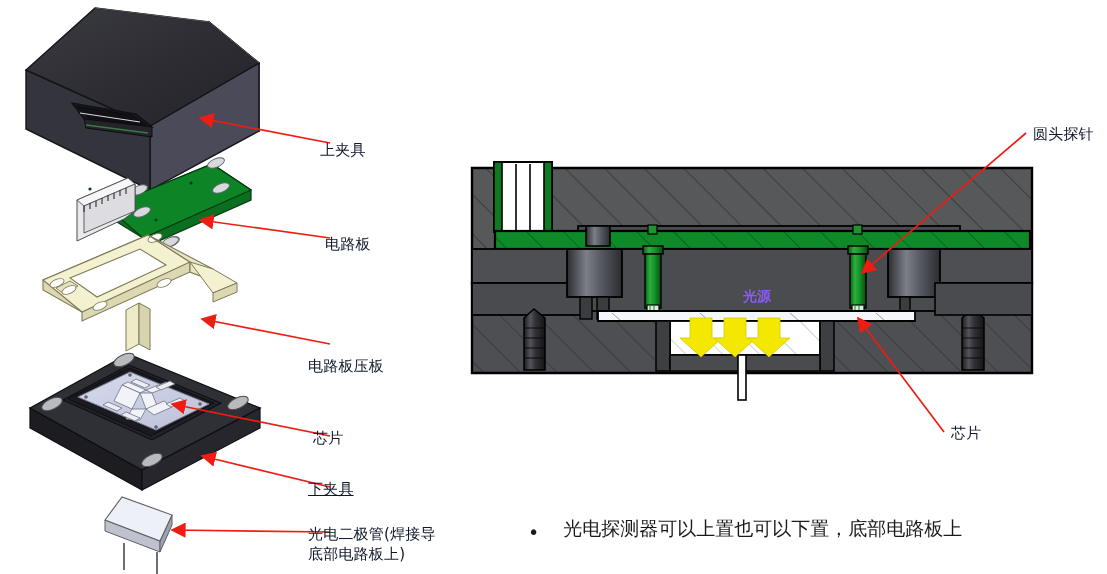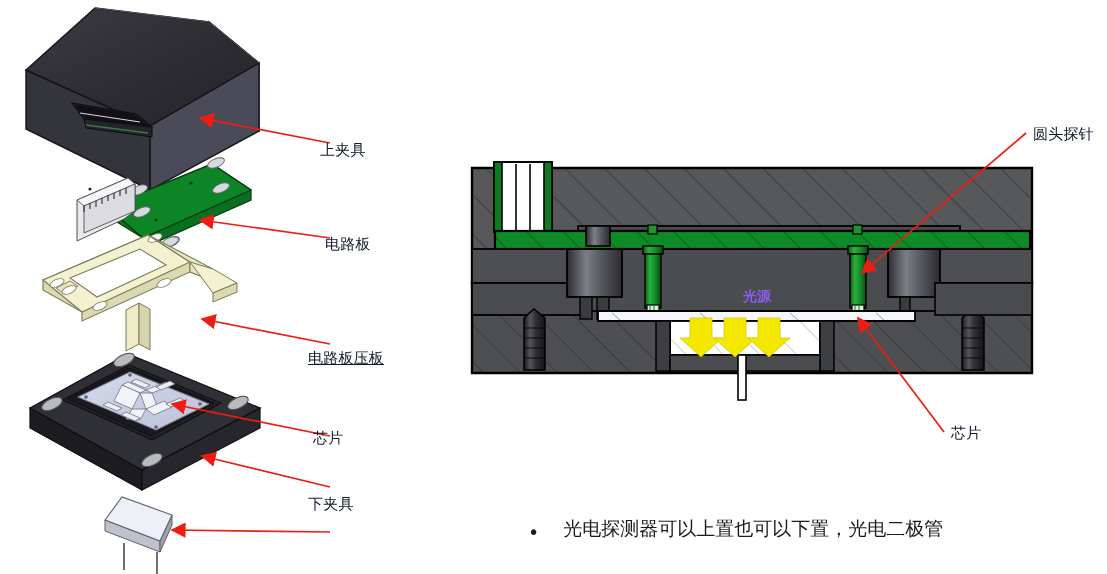--- a/index.html
+++ b/index.html
@@ -363,31 +363,33 @@
       <line x1="330" y1="532" x2="172" y2="530"></line>
       <line x1="1026" y1="133" x2="862" y2="273"></line>
       <line x1="944" y1="432" x2="858" y2="318"></line>
     </g>
   </svg>
 
   <div class="label" style="left:292px; top:140px;margin-left:28px;">上夹具</div>
 
   <div class="label" style="left:325px; top:234px;">电路板</div>
 
-  <div class="label" style="left:308px; top:348px;text-decoration:underline;">电路板压板</div>
+  <div class="label" style="left:308px; top:356px;">电路板压板</div>
 
   <div class="label" style="left:313px; top:428px;">芯片</div>
 
-  <div class="label" style="left:308px; top:494px;">下夹具</div>
-
+  <div class="label" style="left:308px; top:479px;text-decoration:underline;">下夹具</div>
+
+  <div class="label two-line" style="left:308px; top:524px;">光电二极管(焊接导
+底部电路板上)</div>
 
   <div class="label" style="left:1033px; top:124px;">圆头探针</div>
 
   <div class="label" style="left:951px; top:423px;">芯片</div>
 
   <div class="src-label" style="left:743px; top:288px;">光源</div>
 
   <div class="bullet-row">
     <span class="bullet-dot">•</span>
-    <span class="bullet-text">光电探测器可以上置也可以下置，光电二极管</span>
+    <span class="bullet-text">光电探测器可以上置也可以下置，底部电路板上</span>
   </div>
 
 </div>
 
 </body></html>

